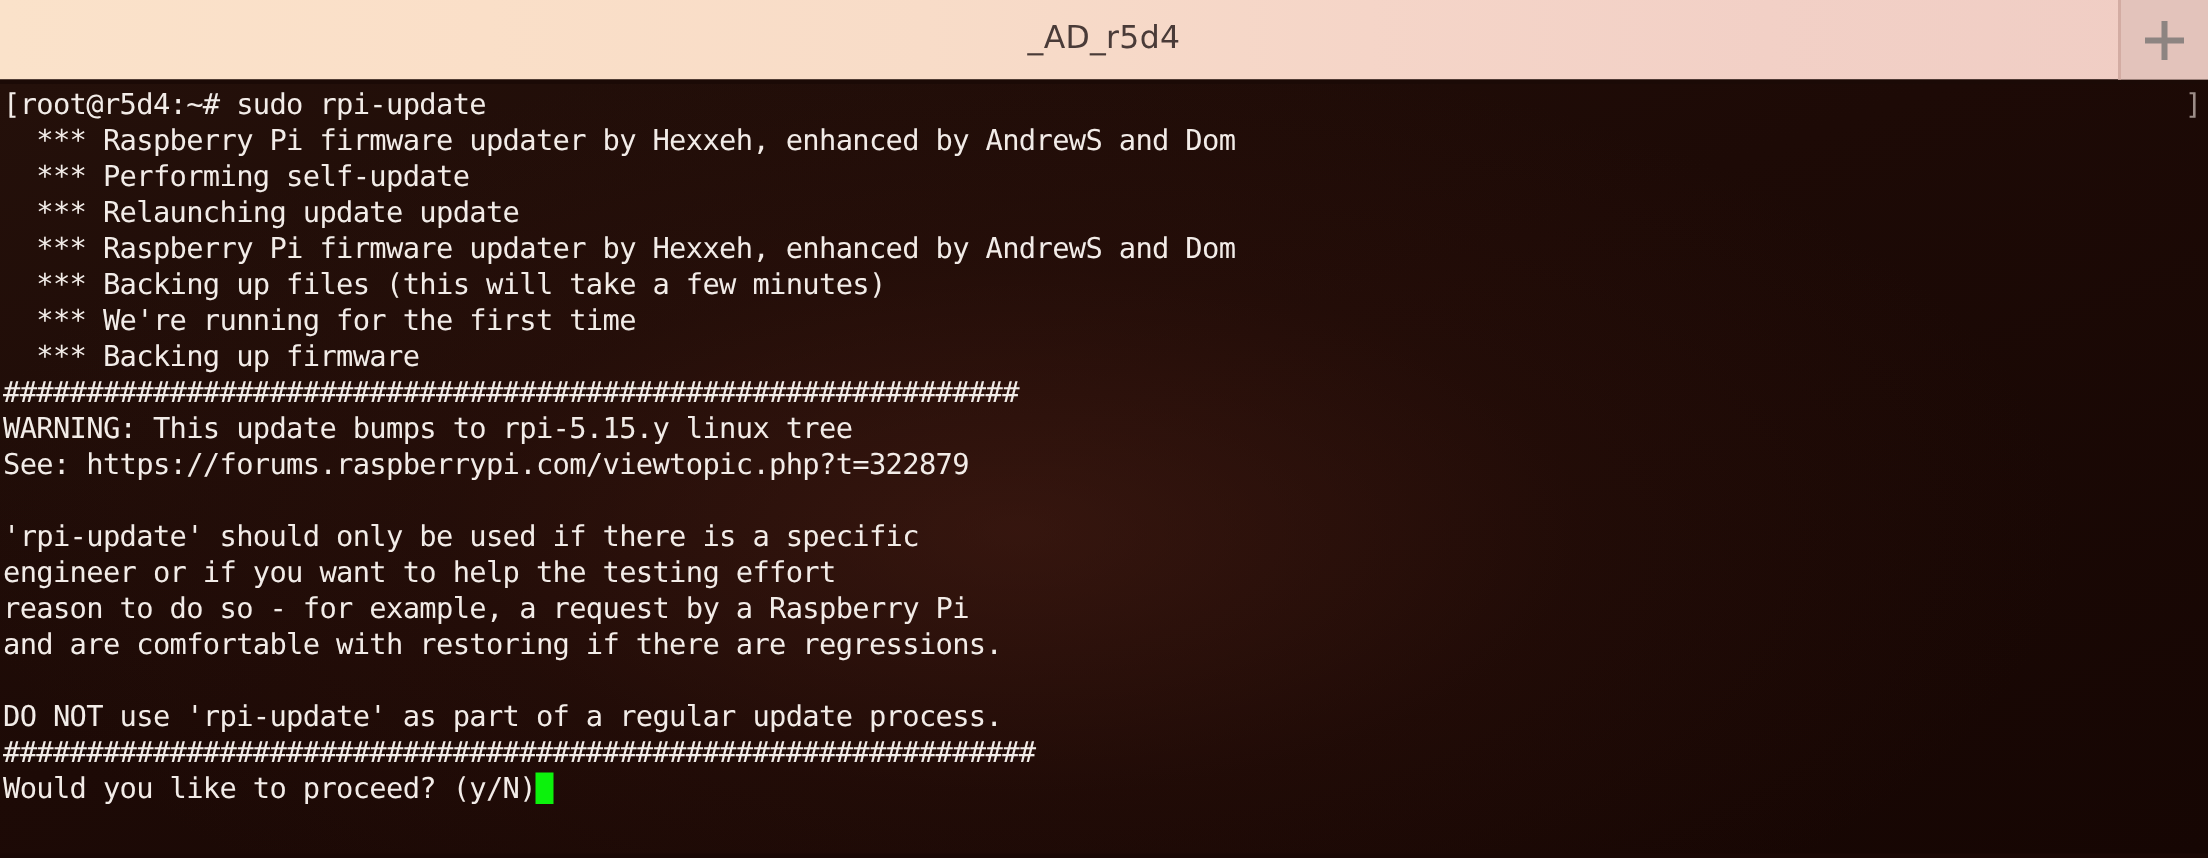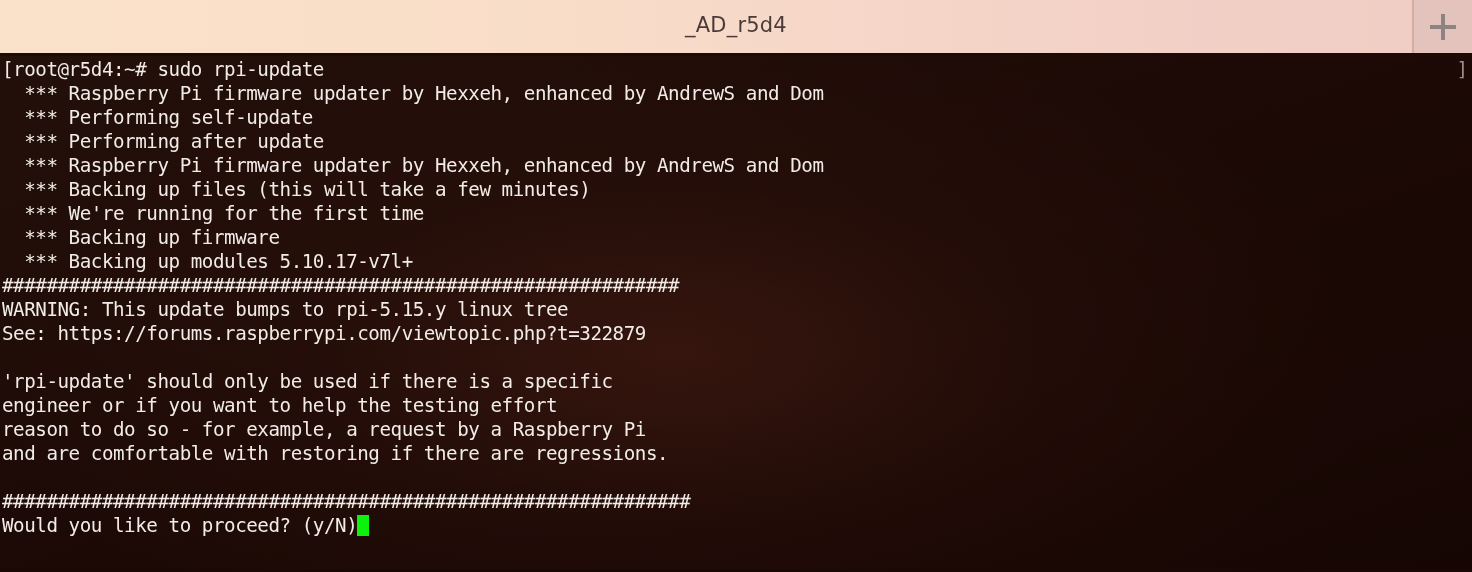--- a/index.html
+++ b/index.html
@@ -145,34 +145,34 @@
     <div class="newtab-panel">
       <span class="plus-icon"></span>
     </div>
   </div>
 
   <div class="terminal">
     <div class="screen" id="screen">
         <div class="line">[root@r5d4:~# sudo rpi-update</div>
         <div class="line">  *** Raspberry Pi firmware updater by Hexxeh, enhanced by AndrewS and Dom</div>
         <div class="line">  *** Performing self-update</div>
-        <div class="line">  *** Performing after update</div>
+        <div class="line">  *** Relaunching update update</div>
         <div class="line">  *** Raspberry Pi firmware updater by Hexxeh, enhanced by AndrewS and Dom</div>
         <div class="line">  *** Backing up files (this will take a few minutes)</div>
         <div class="line">  *** We're running for the first time</div>
         <div class="line">  *** Backing up firmware</div>
-        <div class="line">  *** Backing up modules 5.10.17-v7l+</div>
         <div class="line">#############################################################</div>
         <div class="line">WARNING: This update bumps to rpi-5.15.y linux tree</div>
         <div class="line">See: https://forums.raspberrypi.com/viewtopic.php?t=322879</div>
         <div class="line blank"></div>
         <div class="line">'rpi-update' should only be used if there is a specific</div>
         <div class="line">engineer or if you want to help the testing effort</div>
         <div class="line">reason to do so - for example, a request by a Raspberry Pi</div>
         <div class="line">and are comfortable with restoring if there are regressions.</div>
         <div class="line blank"></div>
+        <div class="line">DO NOT use 'rpi-update' as part of a regular update process.</div>
         <div class="line">##############################################################</div>
         <div class="line">Would you like to proceed? (y/N)<span class="cursor"></span></div>
       </div>
     <div class="edge-bracket">]</div>
   </div>
 
 </div>
 
 </body></html>

